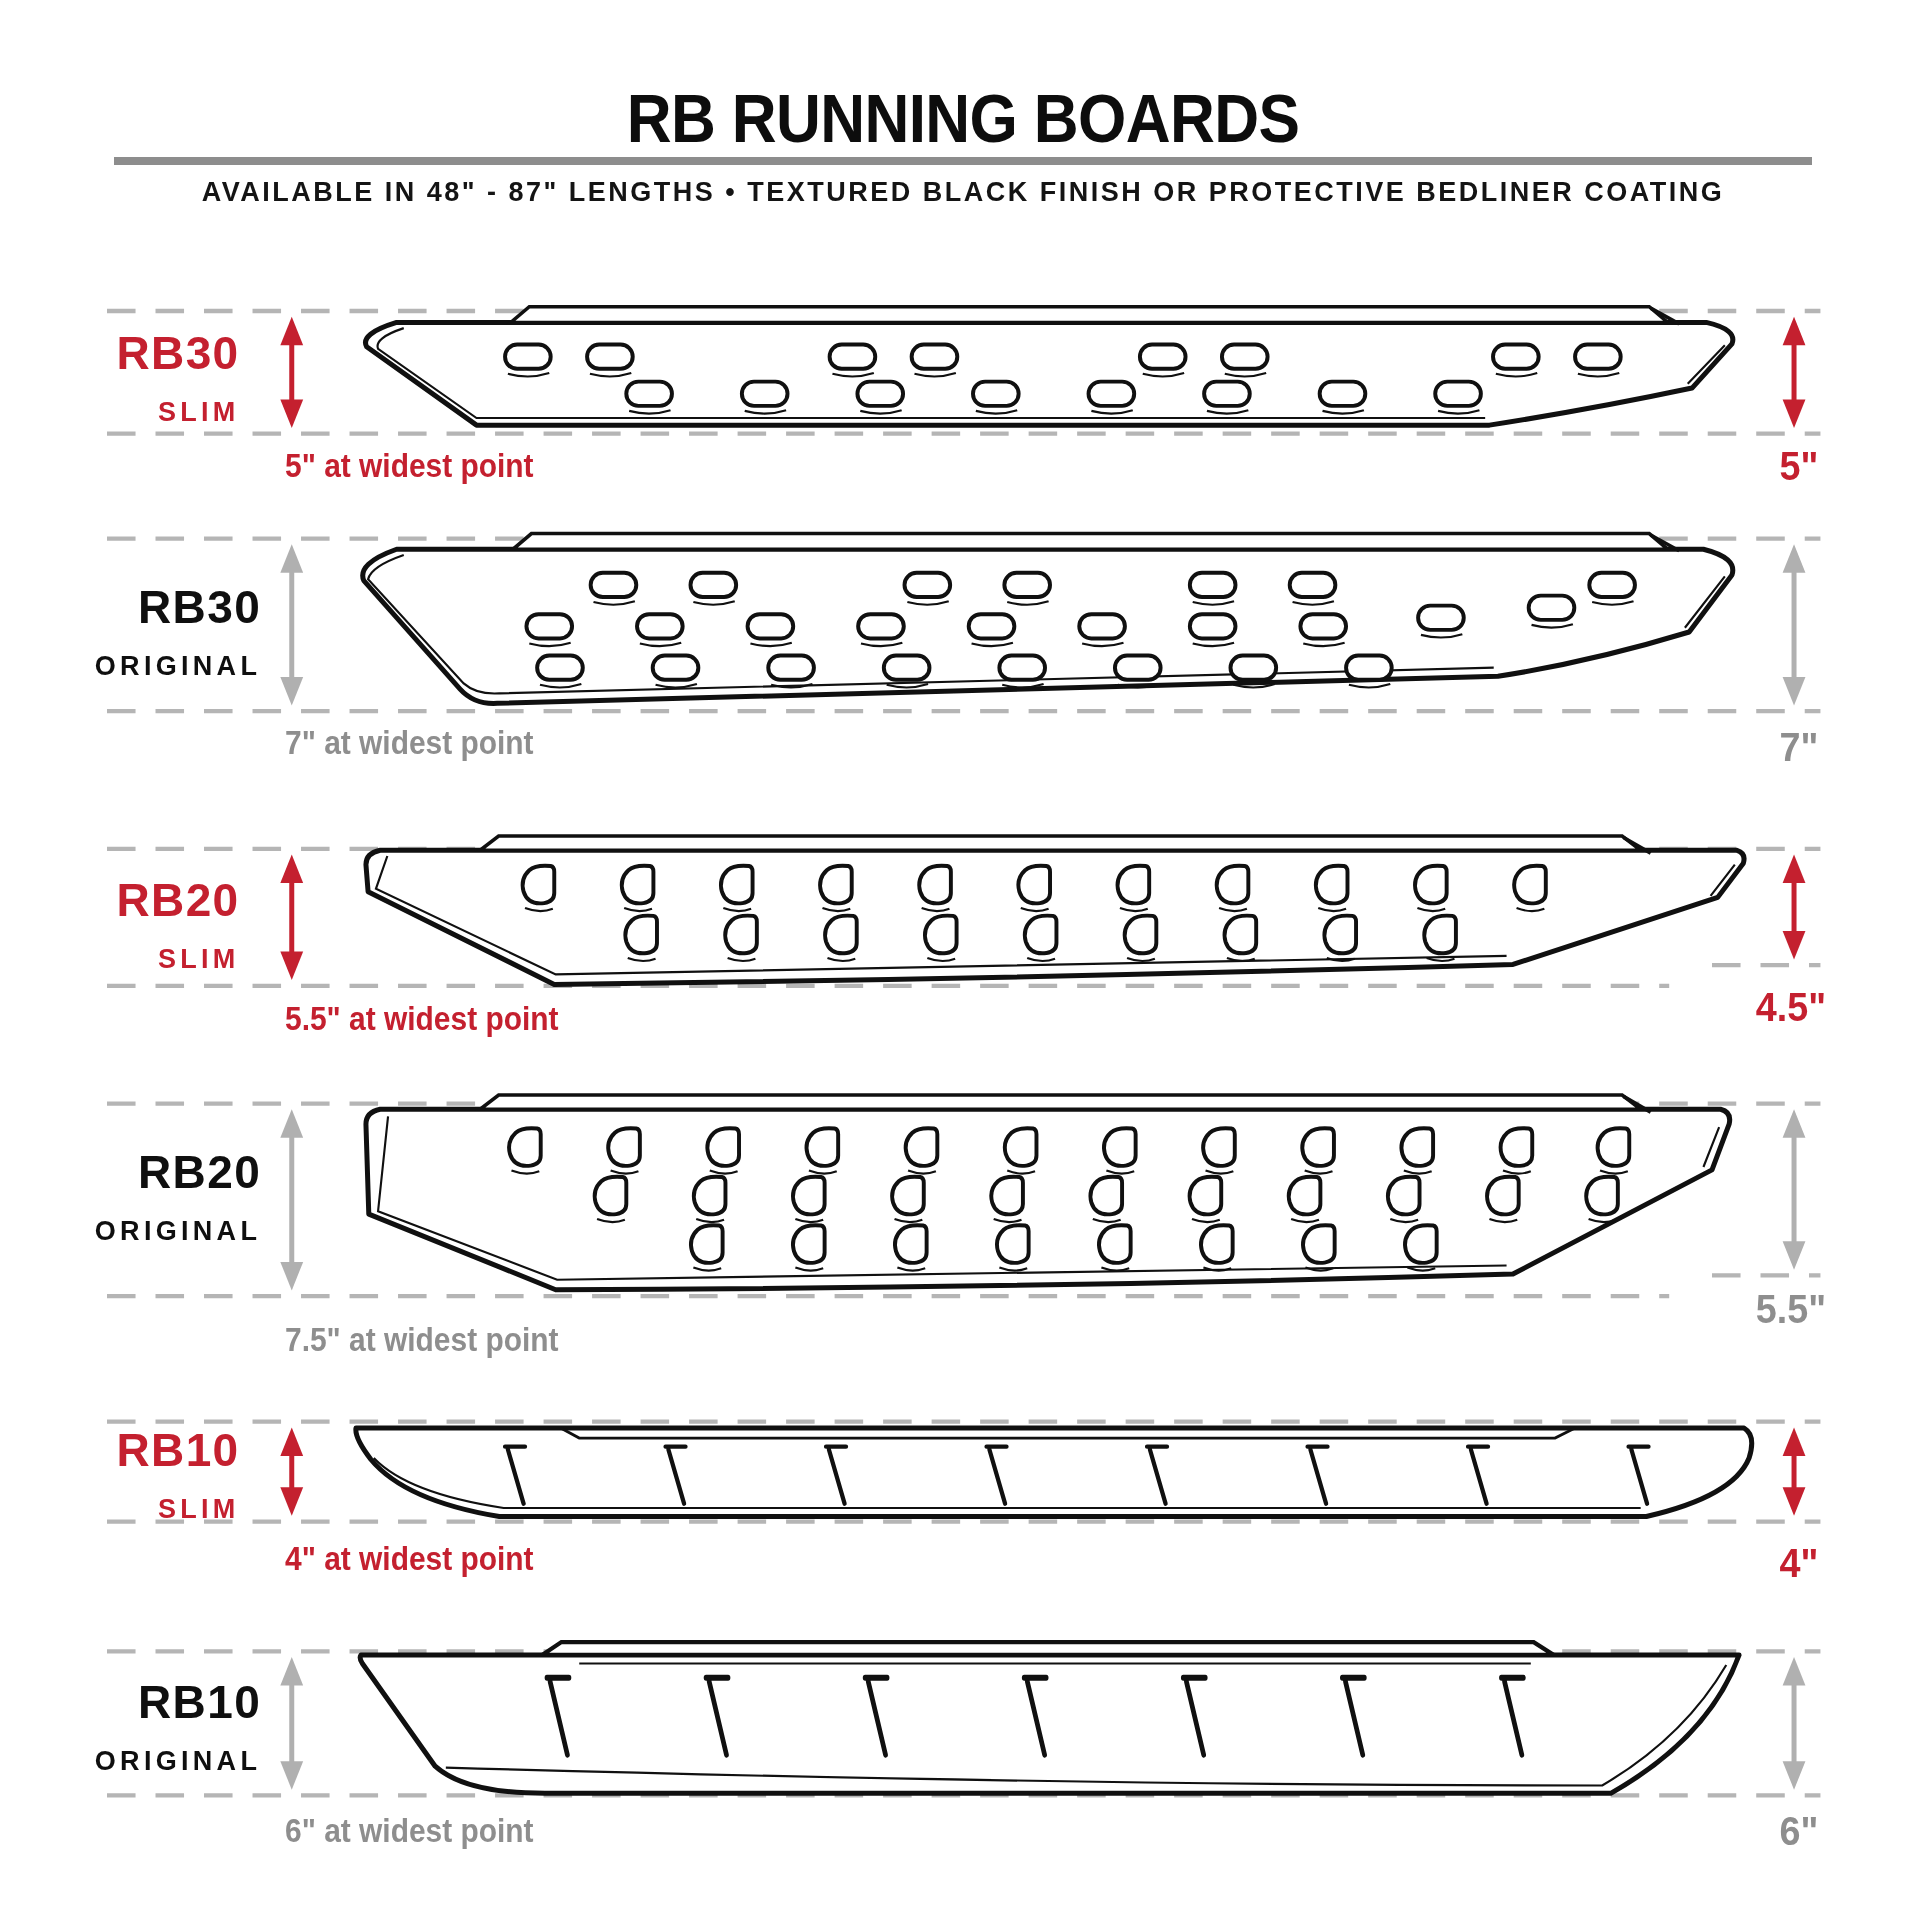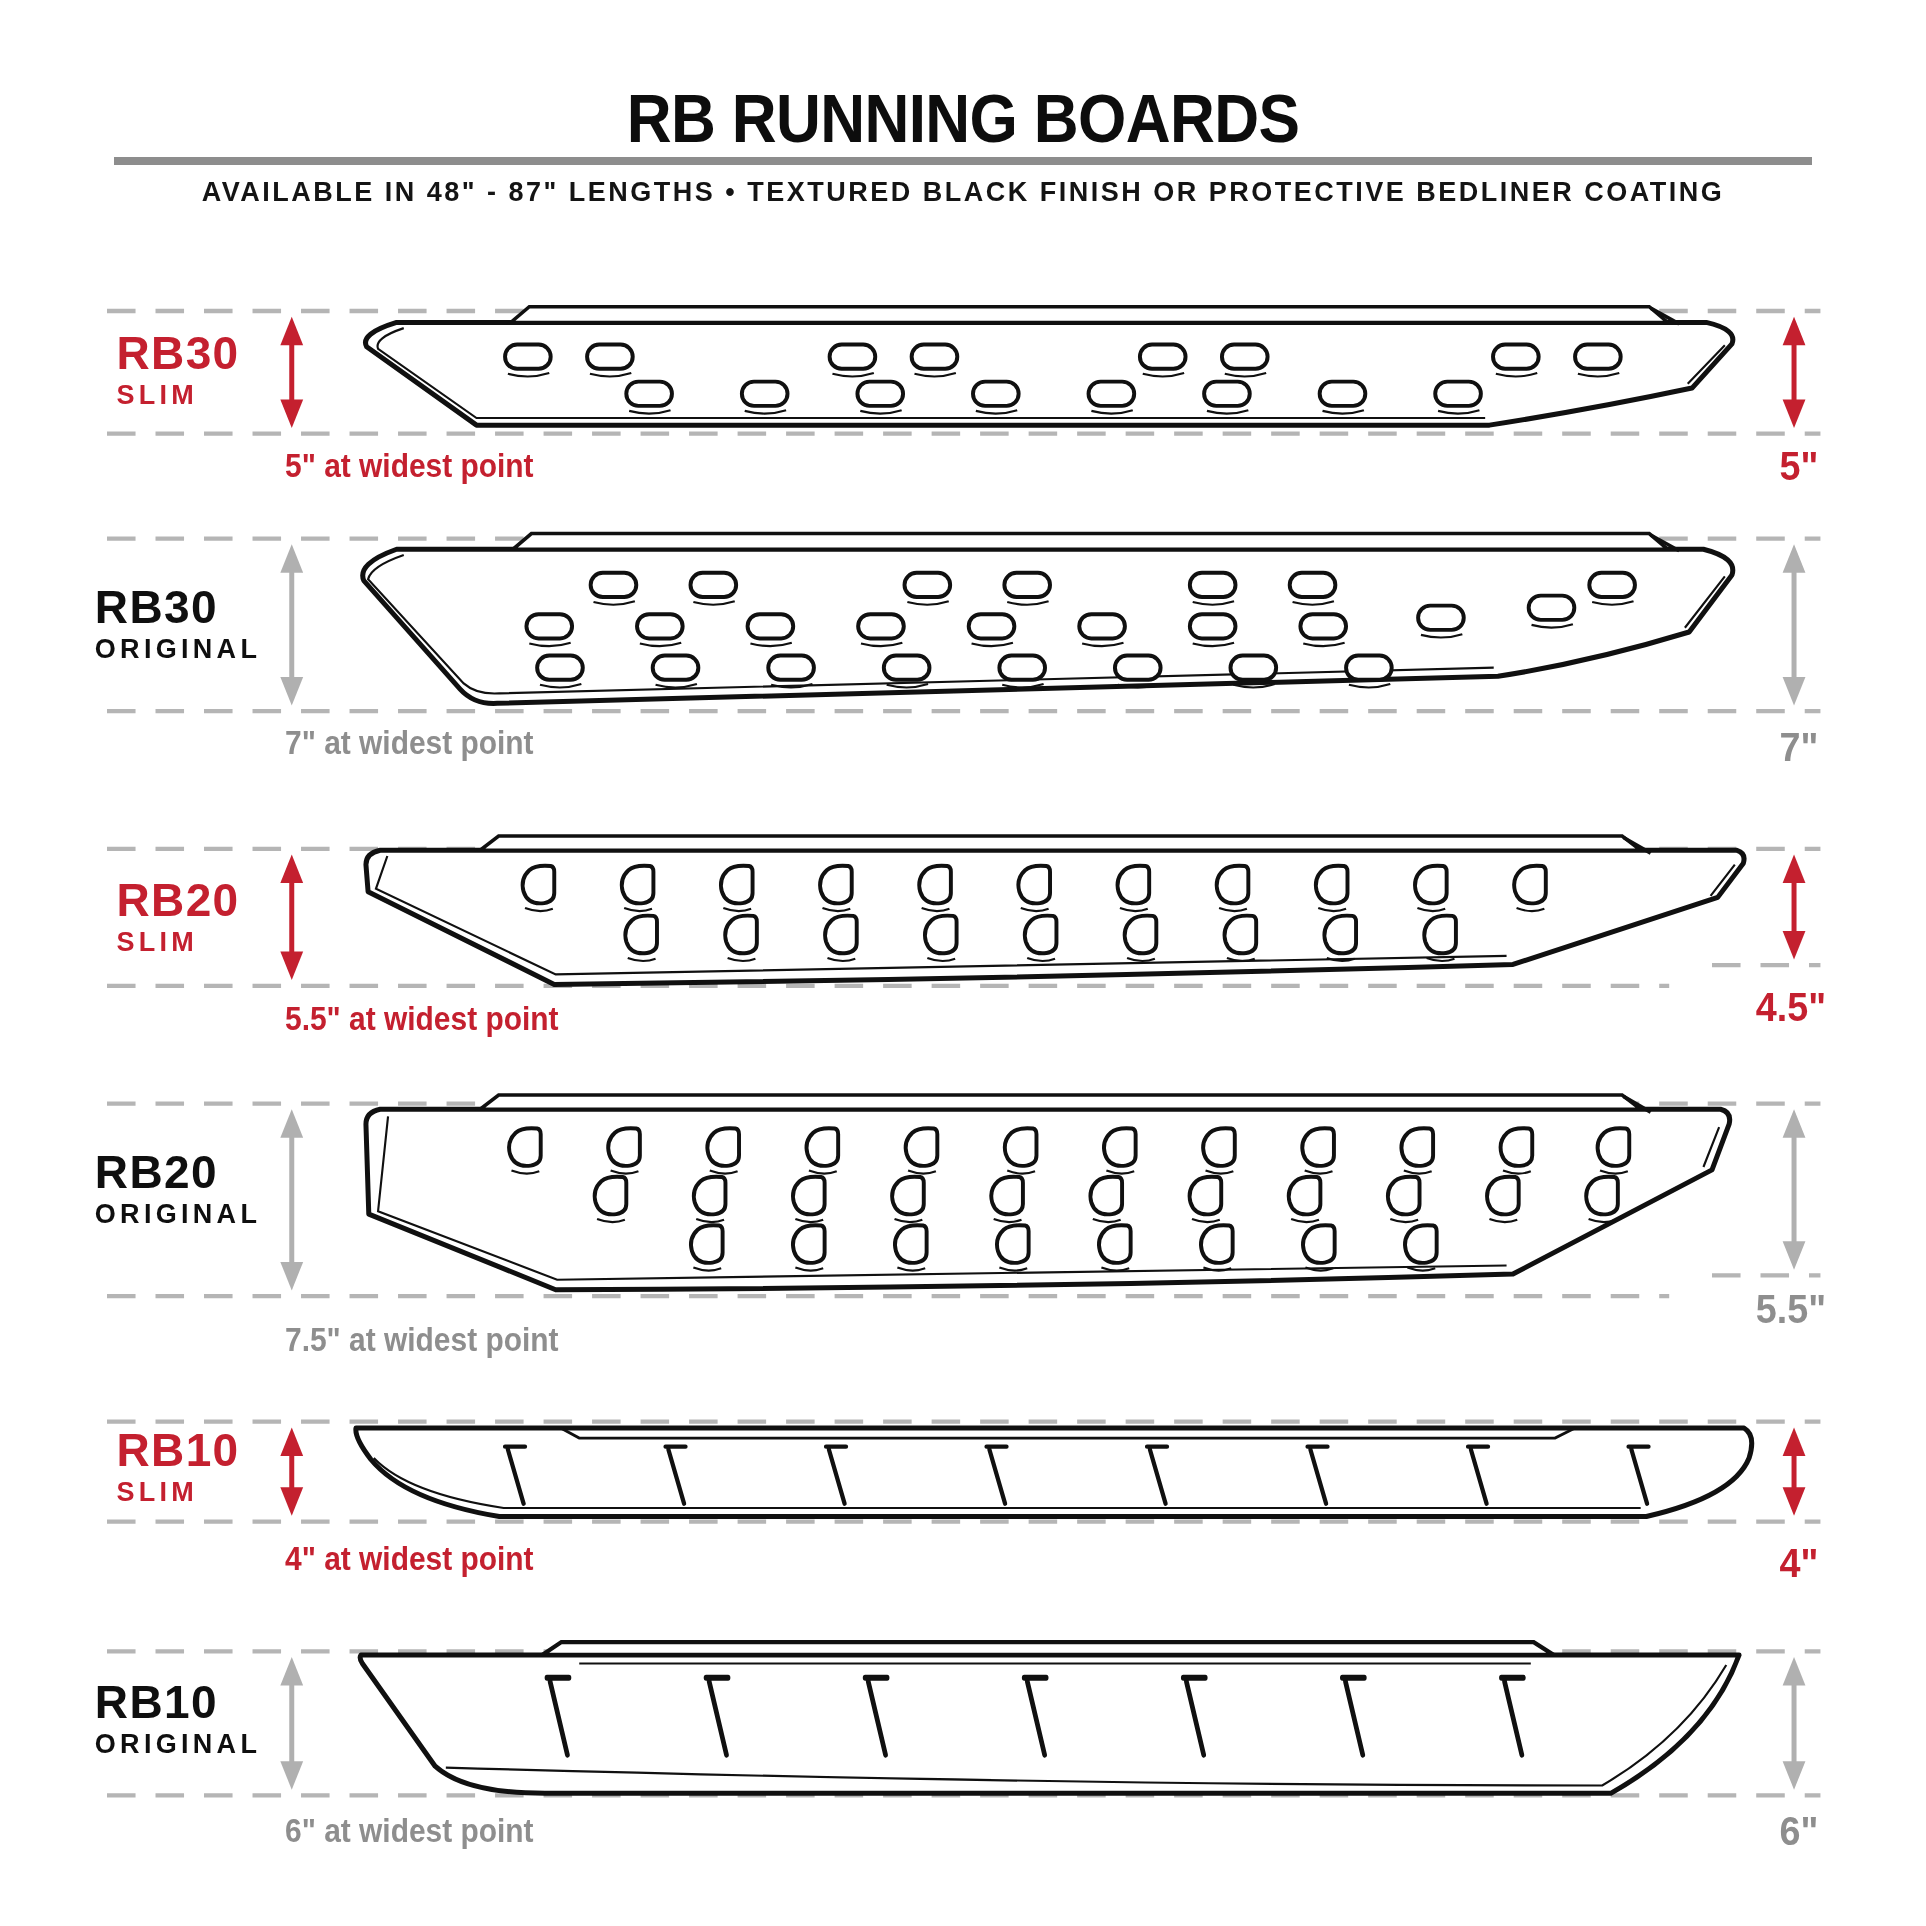--- a/index.html
+++ b/index.html
@@ -13,23 +13,23 @@
   html,body{margin:0;padding:0;background:#ffffff;}
   body{width:1926px;height:1926px;position:relative;overflow:hidden;
        font-family:"Liberation Sans", sans-serif;color:var(--ink);}
   #diagram-svg{position:absolute;left:0;top:0;z-index:1;}
   .txt{position:absolute;z-index:2;white-space:nowrap;}
   .page-title{left:963px;top:79px;font-size:69px;font-weight:800;letter-spacing:-0.7px;
       transform:translateX(-50%) scaleX(0.9);transform-origin:center top;color:#0d0d0d;}
   .page-subtitle{left:963px;top:177px;font-size:27px;font-weight:700;letter-spacing:2.5px;
       transform:translateX(-50%);transform-origin:center top;color:#141414;}
   .divider{left:114px;top:157px;width:1698px;height:7.8px;background:var(--divider);z-index:2;position:absolute;}
-  .model-block{text-align:left;transform:translateX(-50%);line-height:1;}
+  .model-block{text-align:right;transform:translateX(-50%);line-height:1;}
   .model-name{display:block;font-size:46px;font-weight:800;letter-spacing:1.4px;}
-  .model-variant{display:block;font-size:27px;font-weight:700;letter-spacing:4.3px;margin-top:6px;}
+  .model-variant{display:block;font-size:27px;font-weight:700;letter-spacing:4.3px;margin-top:23px;}
   .caption{font-size:34px;font-weight:700;transform:scaleX(0.88);transform-origin:left top;}
   .value{font-size:41px;font-weight:800;transform:translateX(-50%) scaleX(0.92);transform-origin:center top;}
   .red{color:var(--red);}
   .blk{color:#0f0f0f;}
   .grayt{color:var(--gray-text);}
 </style>
 </head>
 <body>
 
 <div class="txt page-title">RB RUNNING BOARDS</div>

